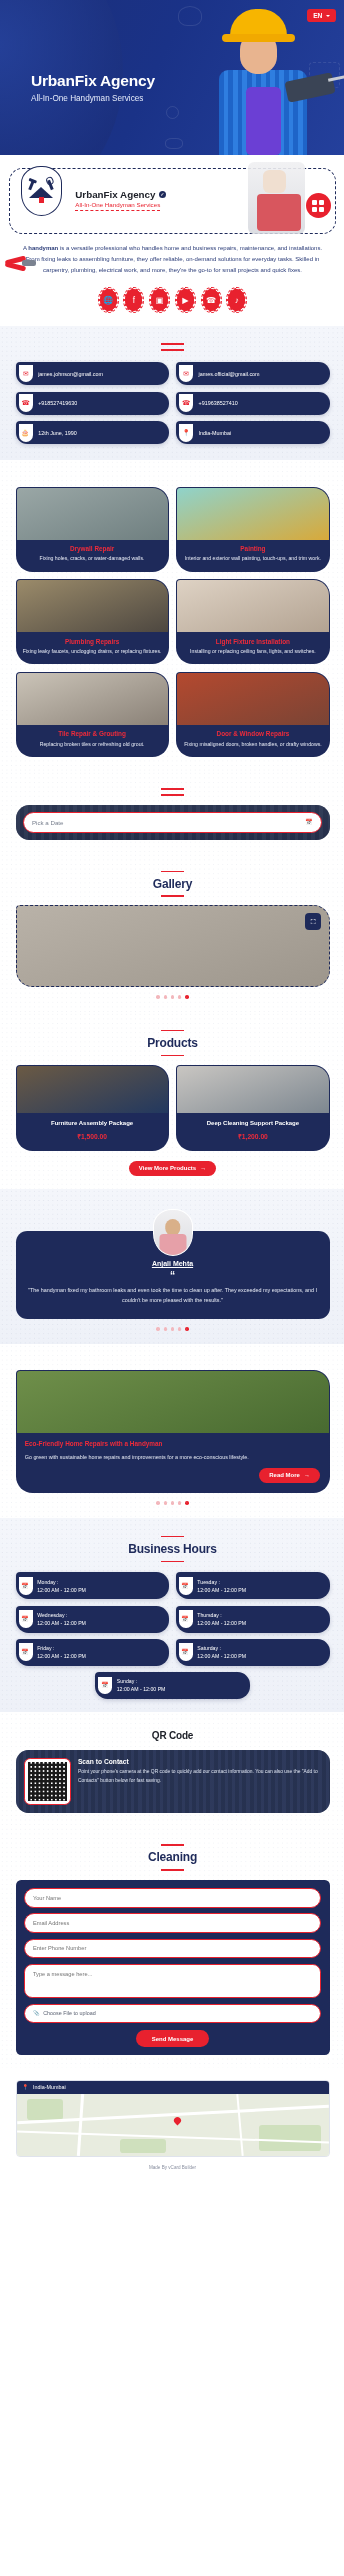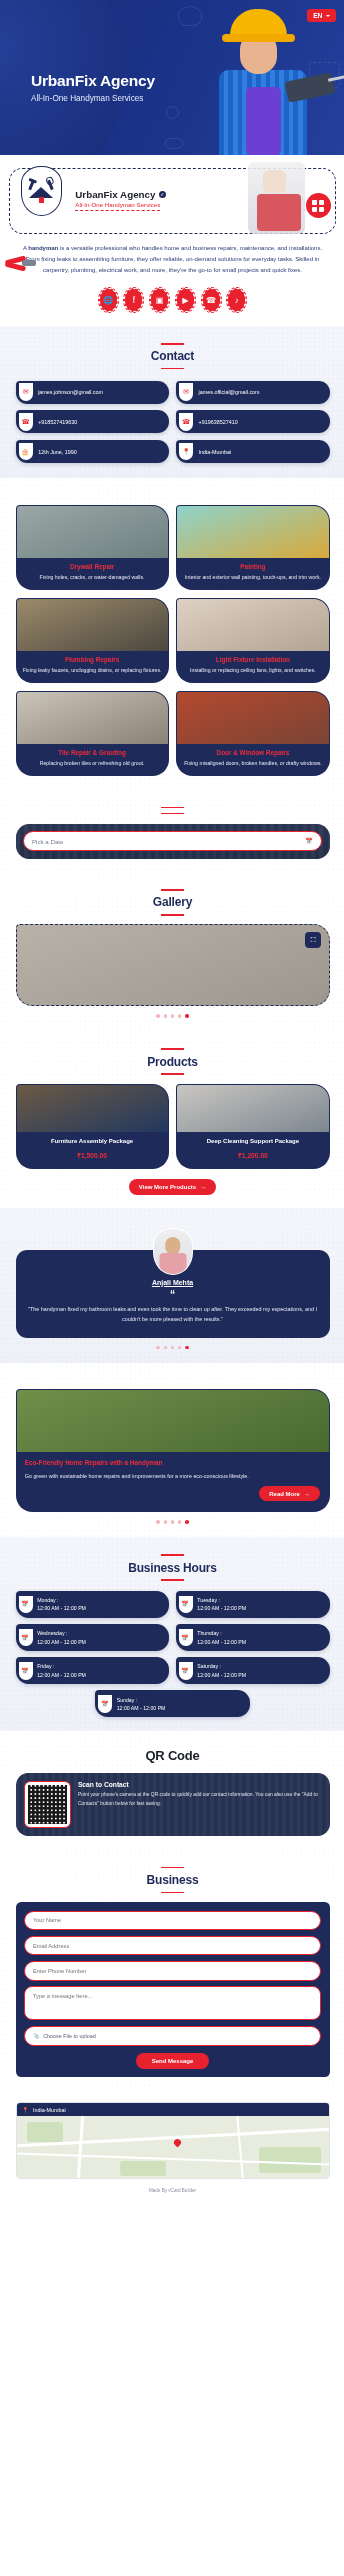--- a/index.html
+++ b/index.html
@@ -256,21 +256,20 @@
       <div class="soc">▶</div>
       <div class="soc">☎</div>
       <div class="soc">♪</div>
     </div>
   </div>
 
   <div class="sec alt">
     <div class="dots-bg"></div>
     <div class="heading">
       <div class="bar"></div>
-      <h2>Contact</h2>
       <div class="bar b2"></div>
     </div>
     <div class="contact-grid">
       <div class="cpill">
         <span class="ic">✉</span>
         <span class="t">james.johnson@gmail.com</span>
       </div>
       <div class="cpill">
         <span class="ic">✉</span>
         <span class="t">james.official@gmail.com</span>
@@ -490,39 +489,39 @@
       <div class="hpill">
         <span class="ic">📅</span>
         <span class="txt"><span>Sunday :</span><br><span>12:00 AM - 12:00 PM</span></span>
       </div>
     </div>
   </div>
 
   <div class="sec">
     <div class="dots-bg" style="opacity:.28"></div>
     <div class="heading">
-      <h2 style="color:#20232b;font-size:13px">QR Code</h2>
+      <h2 style="color:#20232b;font-size:10px">QR Code</h2>
     </div>
     <div class="qr-card">
       <div class="bgtools"></div>
       <div class="qr-box">
           <div class="qr-px"></div>
         </div>
       <div class="qr-txt">
         <h3>Scan to Contact</h3>
         <p>Point your phone's camera at the QR code to quickly add our contact information. You can also use the "Add to Contacts" button below for fast saving.</p>
       </div>
     </div>
   </div>
 
   <div class="sec">
     <div class="dots-bg" style="opacity:.28"></div>
     <div class="heading">
       <div class="bar"></div>
-      <h2>Business</h2>
+      <h2>Cleaning</h2>
       <div class="bar b2"></div>
     </div>
     <div class="form-card">
       <div class="fld">
         <input type="text" placeholder="Your Name" style="">
       </div>
       <div class="fld">
         <input type="text" placeholder="Email Address" style="">
       </div>
       <div class="fld">

